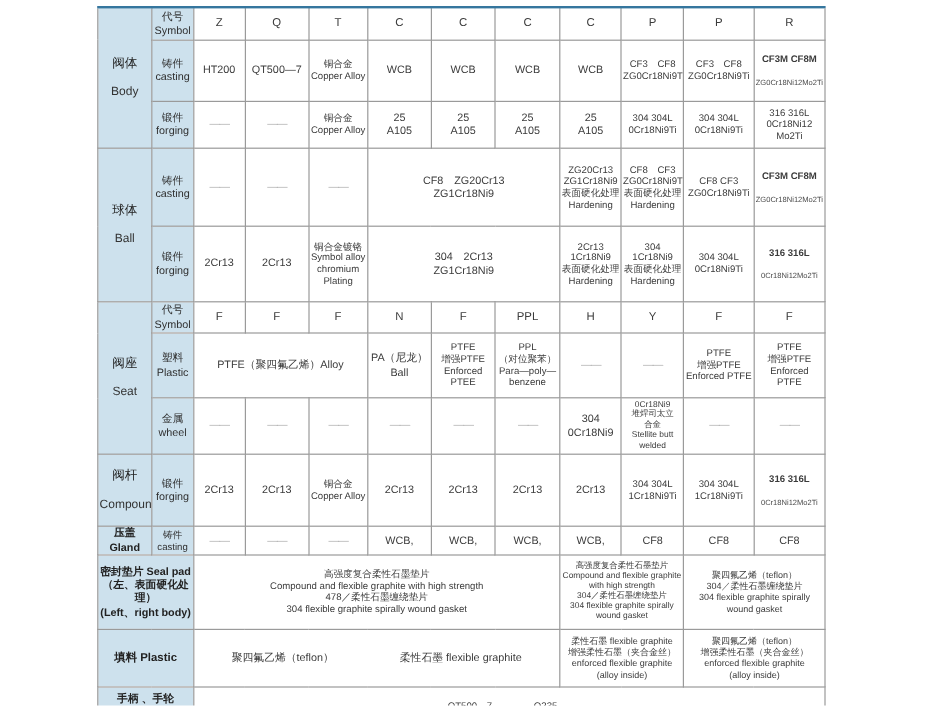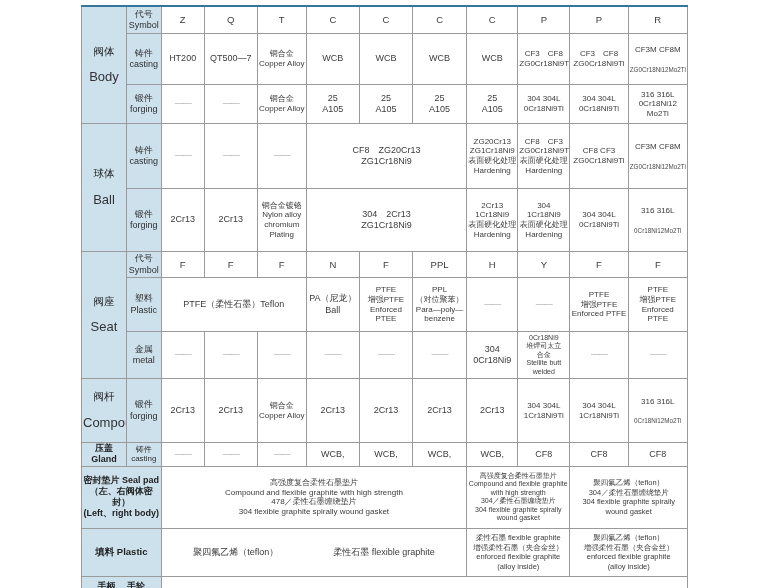--- a/index.html
+++ b/index.html
@@ -13,29 +13,29 @@
     border-collapse:collapse;table-layout:fixed;width:607px;
     border-top:2px solid #35769e;border-bottom:3px solid #35769e;
   }
   td{
     border:1px solid #9a9a9a;text-align:center;vertical-align:middle;
     padding:0 1px;font-size:9px;color:#3b3b3b;white-space:pre-line;line-height:1.25;
     overflow:hidden;
   }
   .gl,.sl{background:#cde1ed;}
   .gl .zh{display:block;font-weight:normal;font-size:10.5px;color:#222;}
-  .gl .en{display:block;font-size:13px;color:#333;}
+  .gl .en{display:block;font-size:10px;color:#333;}
   .sl{font-size:9px;color:#2f2f2f;}
   .lblbold{font-weight:bold;font-size:9px;color:#222;background:#cde1ed;}
   .code{font-size:9.5px;}
   .f8{font-size:8px;line-height:1.2;}
   .f75{font-size:7.5px;line-height:1.25;}
   .f7{font-size:7px;line-height:1.2;}
   .dash{color:#b0b0b0;letter-spacing:-1px;font-size:9px;}
-  .main{display:block;font-size:8px;line-height:1.2;}
+  .main{display:block;font-size:8px;line-height:1.2;font-weight:bold;}
   .sub{display:block;font-size:6.3px;line-height:1.15;color:#4a4a4a;}
   .flexrow{display:flex;justify-content:center;align-items:center;}
   .gap55{gap:55px;}
   .gap22{gap:22px;}
   .blk{white-space:pre-line;text-align:center;}
 </style>
 </head>
 <body>
 
 <div class="wrap">
@@ -147,21 +147,21 @@
       <span class="sub">ZG0Cr18Ni12Mo2Ti</span>
     </td>
   </tr>
 
   <tr style="height:63px">
     <td class="sl">锻件
 forging</td>
     <td>2Cr13</td>
     <td>2Cr13</td>
     <td class="f8">铜合金镀铬
-Nylon alloy
+Symbol alloy
 chromium
 Plating</td>
     <td colspan="3">304　2Cr13
 ZG1Cr18Ni9</td>
     <td class="f8">2Cr13
 1Cr18Ni9
 表面硬化处理
 Hardening</td>
     <td class="f8">304
 1Cr18Ni9
@@ -190,21 +190,21 @@
     <td class="code">PPL</td>
     <td class="code">H</td>
     <td class="code">Y</td>
     <td class="code">F</td>
     <td class="code">F</td>
   </tr>
 
   <tr style="height:54px">
     <td class="sl">塑料
 Plastic</td>
-    <td colspan="3">PTFE（柔性石墨）Teflon</td>
+    <td colspan="3">PTFE（聚四氟乙烯）Alloy</td>
     <td>PA（尼龙）
 Ball</td>
     <td class="f8">PTFE
 增强PTFE
 Enforced
 PTEE</td>
     <td class="f8">PPL
 （对位聚苯）
 Para—poly—
 benzene</td>
@@ -214,21 +214,21 @@
 增强PTFE
 Enforced PTFE</td>
     <td class="f8">PTFE
 增强PTFE
 Enforced
 PTFE</td>
   </tr>
 
   <tr style="height:47px">
     <td class="sl">金属
-metal</td>
+wheel</td>
     <td class="dash">——</td>
     <td class="dash">——</td>
     <td class="dash">——</td>
     <td class="dash">——</td>
     <td class="dash">——</td>
     <td class="dash">——</td>
     <td>304
 0Cr18Ni9</td>
     <td class="f7">0Cr18Ni9
 堆焊司太立
@@ -275,21 +275,21 @@
     <td>WCB,</td>
     <td>WCB,</td>
     <td>WCB,</td>
     <td>CF8</td>
     <td>CF8</td>
     <td>CF8</td>
   </tr>
 
   <tr style="height:62px">
     <td class="lblbold" colspan="2">密封垫片 Seal pad
-（左、右阀体密封）
+（左、表面硬化处理）
 (Left、right body)</td>
     <td colspan="6" class="f8">高强度复合柔性石墨垫片
 Compound and flexible graphite with high strength
 478／柔性石墨缠绕垫片
 304 flexible graphite spirally wound gasket</td>
     <td colspan="2" class="f7">高强度复合柔性石墨垫片
 Compound and flexible graphite
 with high strength
 304／柔性石墨缠绕垫片
 304 flexible graphite spirally

